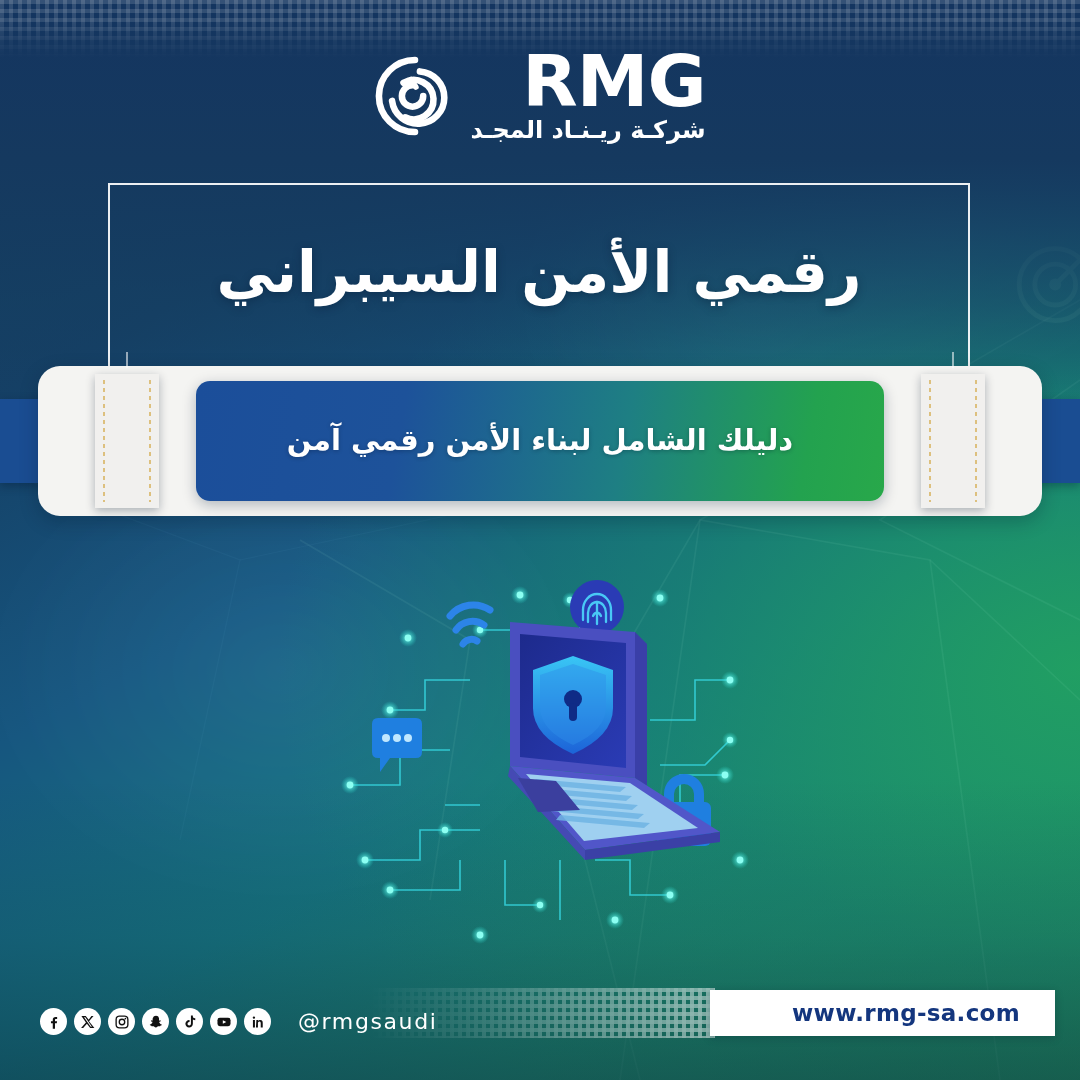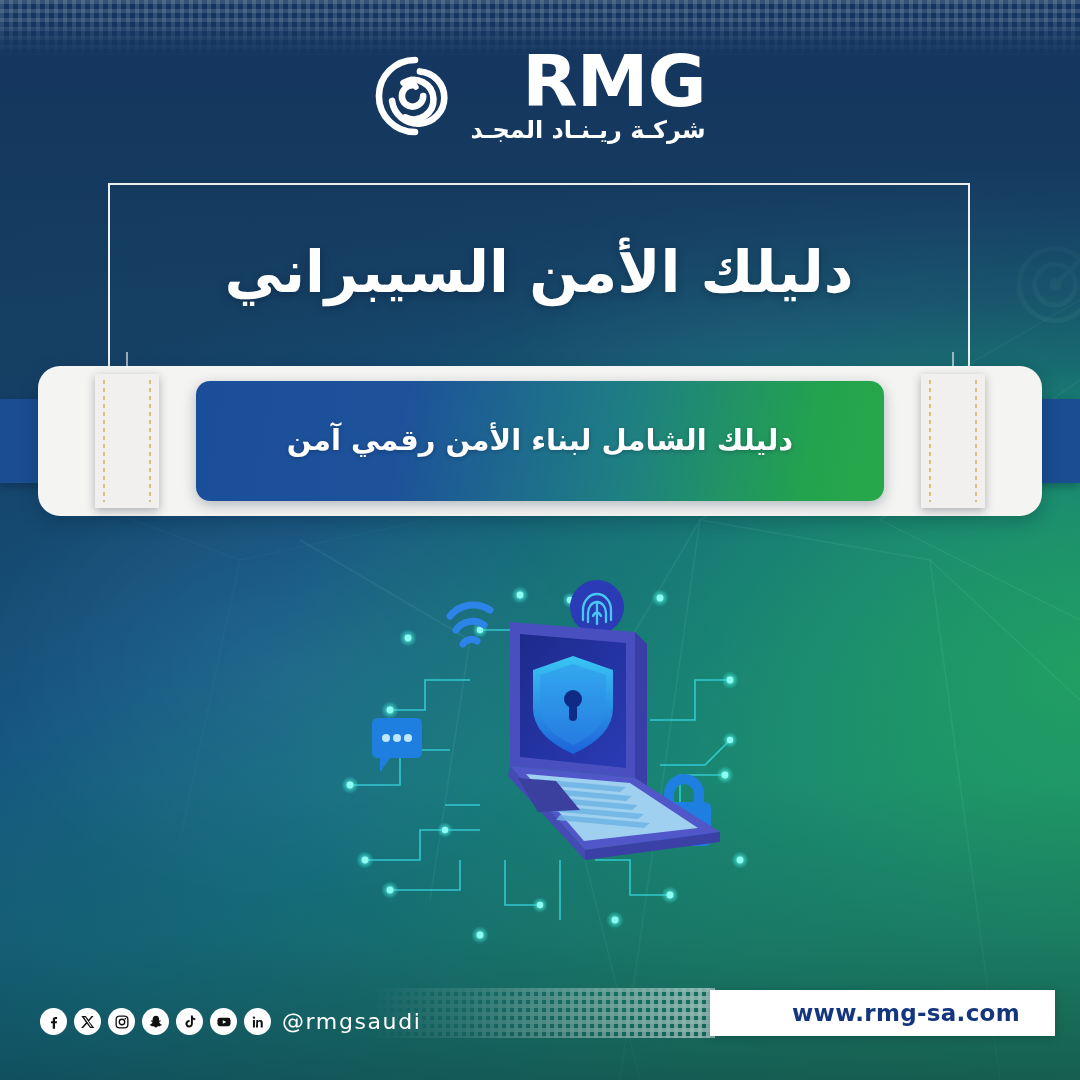--- a/index.html
+++ b/index.html
@@ -168,21 +168,21 @@
     display:flex;align-items:center;gap:7px;direction:ltr;
   }
   .soc{
     width:27px;height:27px;border-radius:50%;
     background:#ffffff;
     display:flex;align-items:center;justify-content:center;
     flex:0 0 auto;
   }
   .soc svg{width:16px;height:16px;display:block;}
   .handle{
-    margin-left:4px;color:#ffffff;font-size:22px;font-weight:400;
+    margin-left:20px;color:#ffffff;font-size:22px;font-weight:400;
     letter-spacing:1.6px;
   }
 
   .url-box{
     position:absolute;left:710px;top:990px;width:345px;height:46px;
     background:#ffffff;
     display:flex;align-items:center;justify-content:center;
     box-shadow:0 2px 8px rgba(0,20,40,.22);
     padding-left:47px;
   }
@@ -241,21 +241,21 @@
         <path d="M45 30 L51 39" stroke="#ffffff" stroke-width="7" stroke-linecap="round"></path>
       </svg>
     </span>
     <span class="logo-text">
       <span class="logo-word">RMG</span>
       <span class="logo-sub">شركـة ريـنـاد المجـد</span>
     </span>
   </div>
 
   <div class="title-frame"></div>
-  <div class="headline">دليلك الأمن السيبراني</div>
+  <div class="headline">رقمي الأمن السيبراني</div>
 
   <div class="ribbon-bar left"></div>
   <div class="ribbon-bar right"></div>
   <div class="ribbon-panel"></div>
   <div class="hang l"></div>
   <div class="hang r"></div>
   <div class="ribbon-inner">
     <span class="subtitle">دليلك الشامل لبناء الأمن رقمي آمن</span>
   </div>
   <div class="tab-card left"></div>

